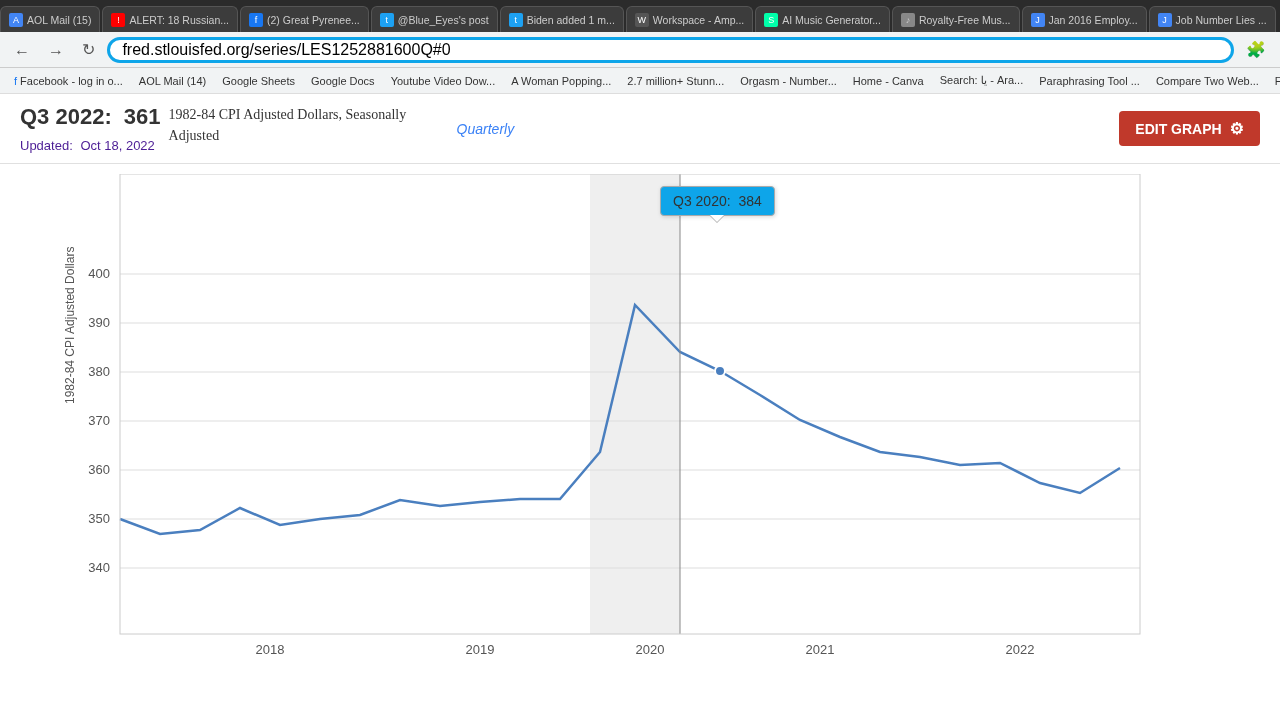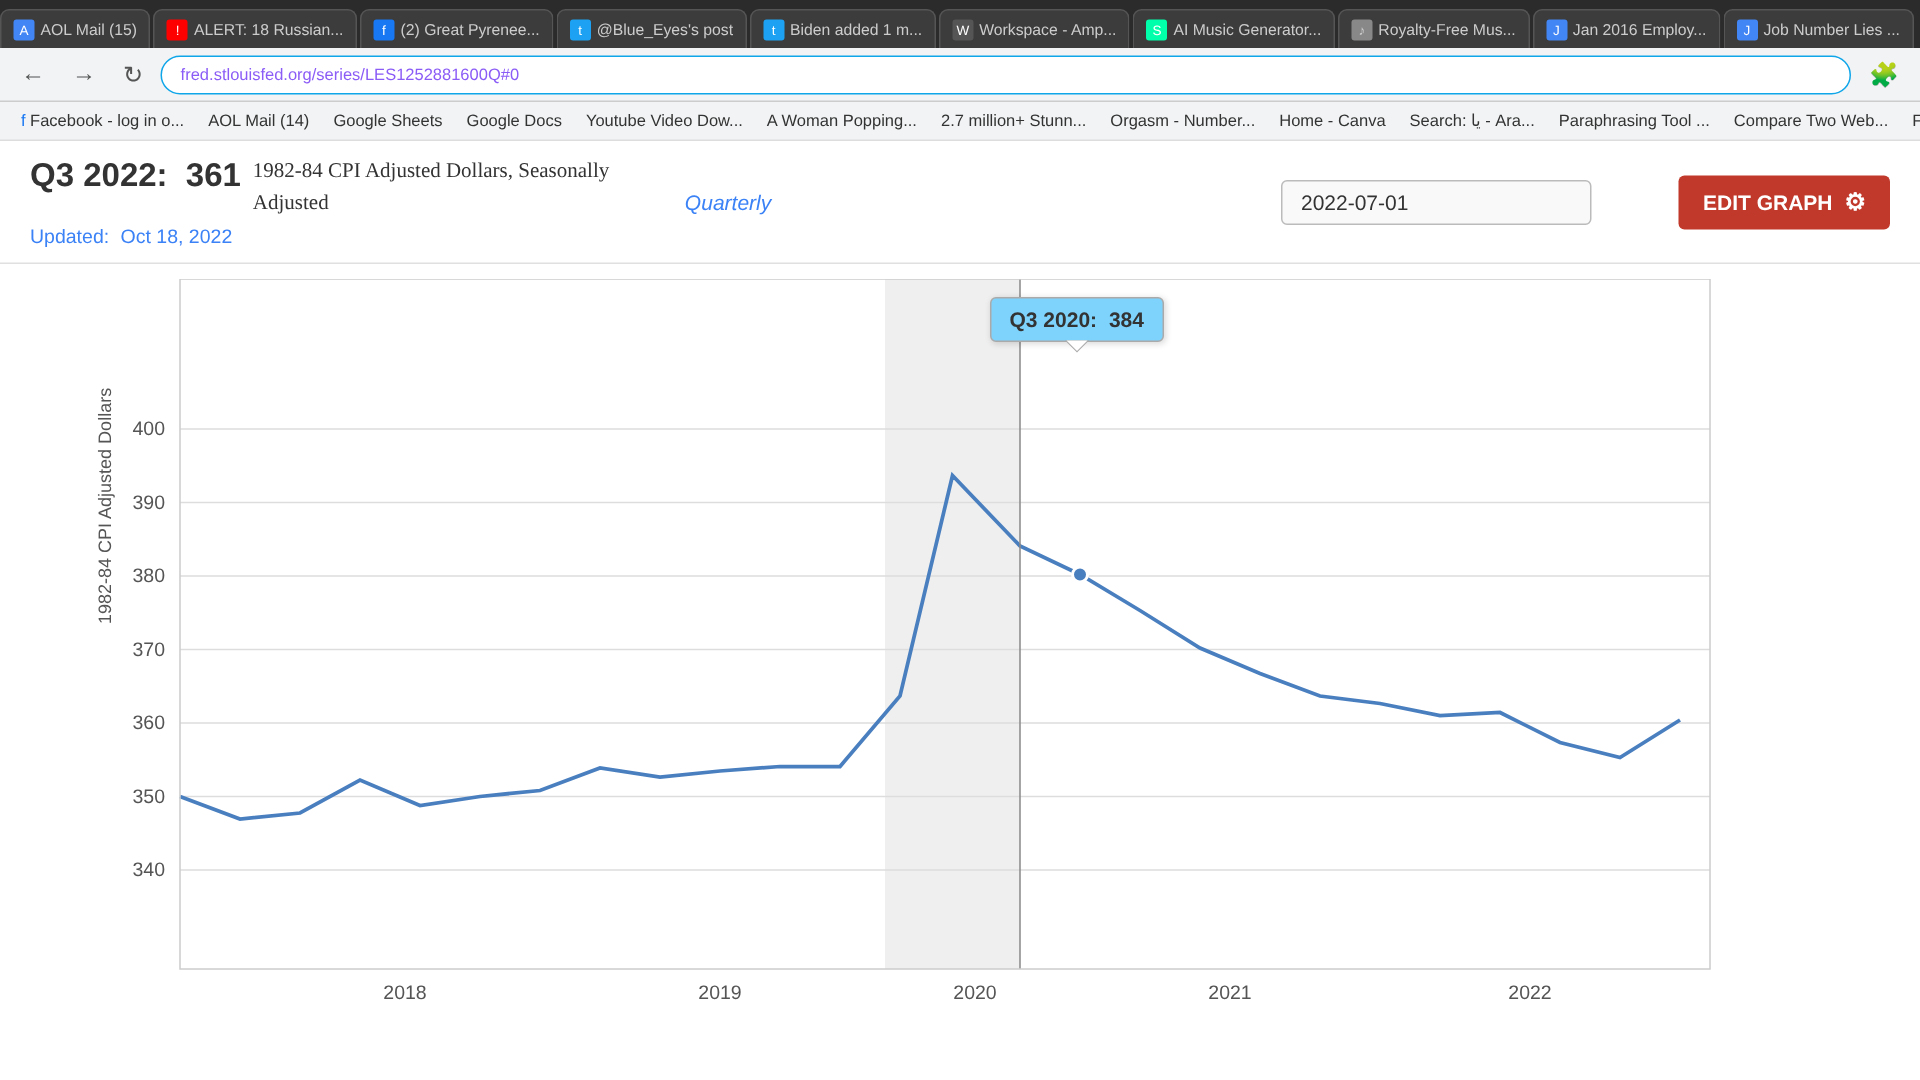--- a/index.html
+++ b/index.html
@@ -66,26 +66,26 @@
       border: none;
       cursor: pointer;
       font-size: 16px;
       color: #555;
       padding: 2px 6px;
       border-radius: 3px;
     }
     .address-bar {
       flex: 1;
       height: 26px;
-      border: 1px solid #0ea5e9;
+      border: 3px solid #0ea5e9;
       border-radius: 13px;
       padding: 0 12px;
-      font-size: 11px;
+      font-size: 16px;
       background: #fff;
-      color: #8b5cf6;
+      color: #000000;
     }
     .bookmarks-bar {
       background: #f1f3f4;
       display: flex;
       align-items: center;
       padding: 2px 8px;
       gap: 4px;
       height: 26px;
       border-bottom: 1px solid #ddd;
       font-size: 11px;
@@ -125,22 +125,22 @@
       flex-direction: column;
       justify-content: center;
     }
     .info-title {
       font-size: 22px;
       font-weight: bold;
       color: #333;
     }
     .info-updated {
       font-size: 13px;
-      color: #3b82f6;
-      margin-top: 20px;
+      color: #4c1d95;
+      margin-top: 8px;
     }
     .info-description {
       font-size: 14px;
       color: #333;
       max-width: 260px;
       line-height: 1.5;
       font-family: Liberation Serif, serif;
     }
     .info-frequency {
       font-size: 14px;
@@ -227,26 +227,26 @@
       position: relative;
       width: 100%;
     }
     svg.chart {
       display: block;
     }
 
     
     .tooltip-box {
       position: absolute;
-      background: #7dd3fc;
+      background: #0ea5e9;
       border: 1px solid #aaa;
       border-radius: 4px;
       padding: 6px 12px;
       font-size: 14px;
-      font-weight: bold;
+      font-weight: normal;
       color: #333;
       pointer-events: none;
       box-shadow: 1px 1px 4px rgba(0,0,0,0.15);
     }
     .tooltip-arrow {
       position: absolute;
       bottom: -8px;
       left: 50%;
       transform: translateX(-50%);
       width: 0;
@@ -353,21 +353,20 @@
         <span style="margin-left:6px;">361</span>
       </div>
       <div class="info-updated">
         <span>Updated:</span>
         <span style="margin-left:4px;">Oct 18, 2022</span>
       </div>
     </div>
     <div class="info-description">1982-84 CPI Adjusted Dollars, Seasonally Adjusted</div>
     <div class="info-frequency">Quarterly</div>
     <div class="date-inputs">
-      <input class="date-input-box" type="text" value="2022-07-01" style="">
       <button class="edit-graph-btn">
         <span>EDIT GRAPH</span>
         <span class="gear">⚙</span>
       </button>
     </div>
   </div>
 
   <div class="chart-container">
 
     <div class="chart-svg-wrapper">

